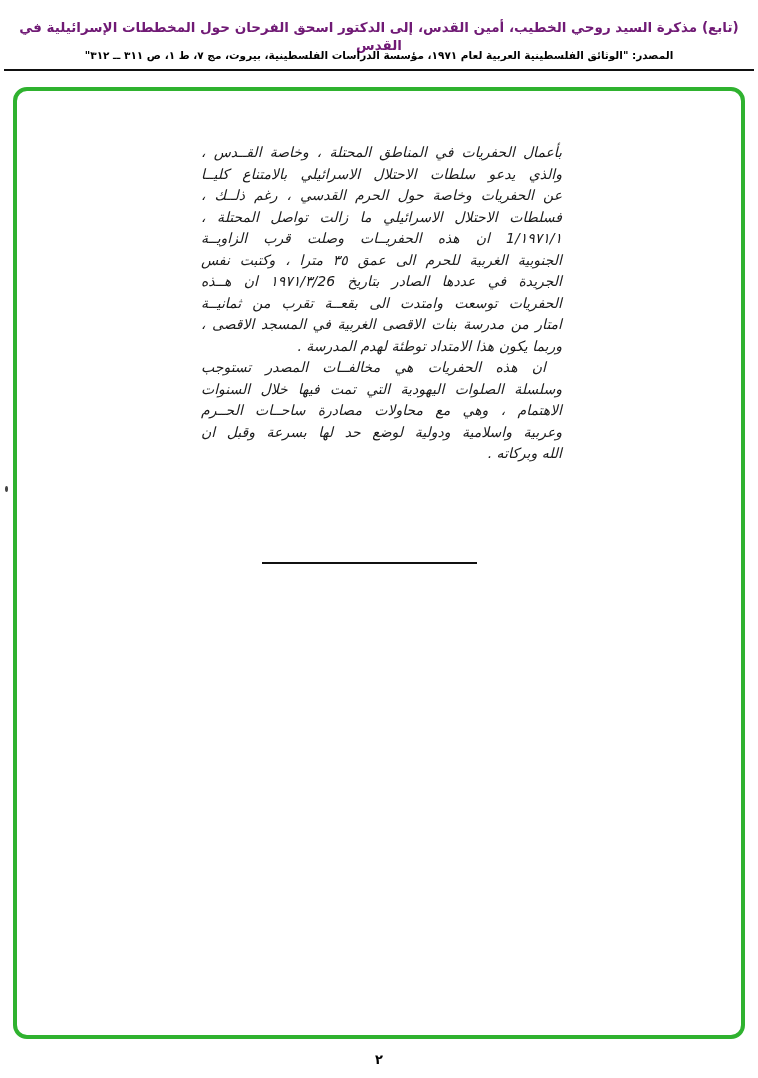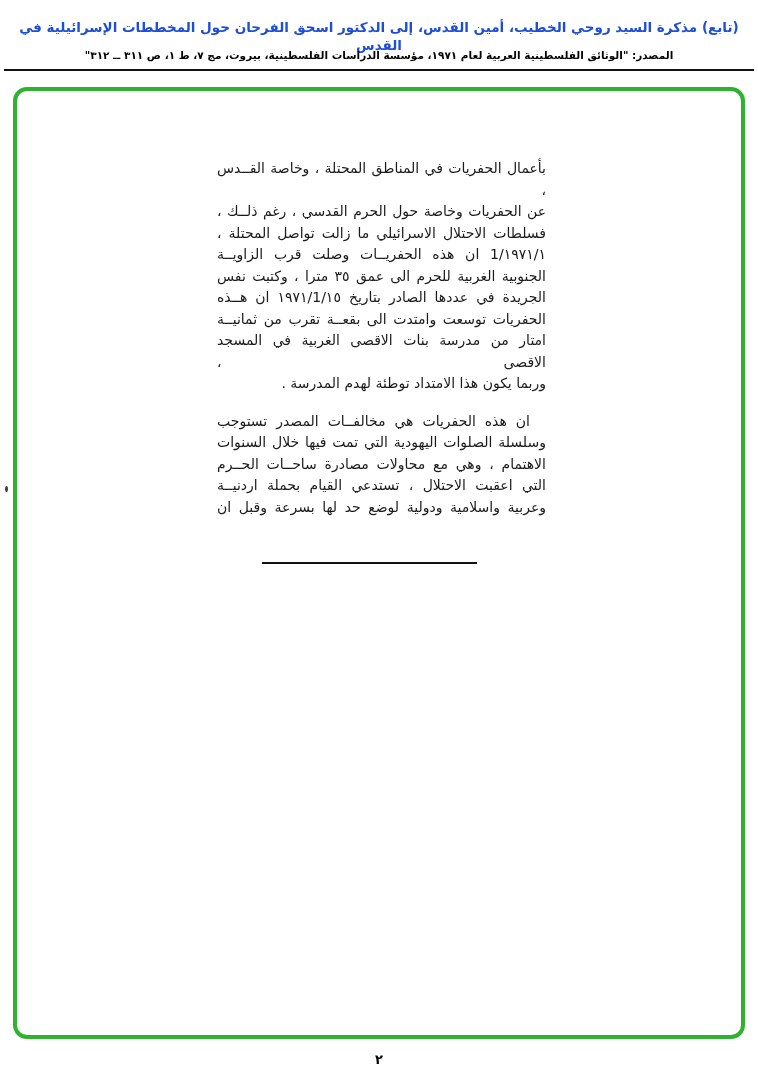--- a/index.html
+++ b/index.html
@@ -12,21 +12,21 @@
     background:#ffffff;
     position:relative;
     overflow:hidden;
     font-family:"DejaVu Sans","Liberation Sans",sans-serif;
     color:var(--ink);
   }
   .header-title{
     position:absolute;top:18px;left:0;right:0;
     direction:rtl;text-align:center;
     font-weight:bold;font-size:13.5px;line-height:18px;
-    color:#1d4ed8;
+    color:#701a75;
   }
   .header-source{
     position:absolute;top:48px;left:0;right:0;
     direction:rtl;text-align:center;
     font-weight:bold;font-size:10.5px;line-height:14px;
     color:#000;
   }
   .top-rule{
     position:absolute;top:69px;left:4px;right:4px;height:2px;
     background:#111;
@@ -39,21 +39,21 @@
     border-radius:14px;
     background:#fff;
   }
   .text-column{
     position:absolute;left:201px;top:142px;width:361px;
     direction:rtl;unicode-bidi:embed;
     font-size:14px;line-height:21.5px;
     color:var(--ink);
     font-family:"DejaVu Sans","Liberation Serif",sans-serif;
   }
-  .paragraph{margin:16px;padding:0;}
+  .paragraph{margin:0;padding:0;font-style:italic;}
   .line{
     text-align:justify;
     text-align-last:justify;
     white-space:normal;
   }
   .line.last{
     text-align-last:right;
   }
   .line.indent{
     text-indent:16px;
@@ -79,33 +79,34 @@
 <div class="header-source">المصدر: "الوثائق الفلسطينية العربية لعام ١٩٧١، مؤسسة الدراسات الفلسطينية، بيروت، مج ٧، ط ١، ص ٣١١ ــ ٣١٢"</div>
 <div class="top-rule"></div>
 
 <div class="green-frame"></div>
 
 <div class="scan-speck"></div>
 
 <div class="text-column">
   <div class="paragraph">
     <div class="line">بأعمال الحفريات في المناطق المحتلة ، وخاصة القــدس ،</div>
+    <div class="line">والذي يدعو سلطات الاحتلال الاسرائيلي بالامتناع كليــا</div>
     <div class="line">عن الحفريات وخاصة حول الحرم القدسي ، رغم ذلــك ،</div>
     <div class="line">فسلطات الاحتلال الاسرائيلي ما زالت تواصل المحتلة ،</div>
     <div class="line">١٩٧١/١/1 ان هذه الحفريــات وصلت قرب الزاويــة</div>
     <div class="line">الجنوبية الغربية للحرم الى عمق ٣٥ مترا ، وكتبت نفس</div>
-    <div class="line">الجريدة في عددها الصادر بتاريخ ١٩٧١/1/١٥ ان هــذه</div>
+    <div class="line">الجريدة في عددها الصادر بتاريخ ١٩٧١/٣/26 ان هــذه</div>
     <div class="line">الحفريات توسعت وامتدت الى بقعــة تقرب من ثمانيــة</div>
     <div class="line">امتار من مدرسة بنات الاقصى الغربية في المسجد الاقصى ،</div>
     <div class="line last">وربما يكون هذا الامتداد توطئة لهدم المدرسة .</div>
   </div>
   <div class="paragraph">
     <div class="line indent">ان هذه الحفريات هي مخالفــات المصدر تستوجب</div>
     <div class="line">وسلسلة الصلوات اليهودية التي تمت فيها خلال السنوات</div>
     <div class="line">الاهتمام ، وهي مع محاولات مصادرة ساحــات الحــرم</div>
-    <div class="line">التي اعقبت الاحتلال ، تستدعي القيام بحملة اردنيــة</div>
     <div class="line">وعربية واسلامية ودولية لوضع حد لها بسرعة وقبل ان</div>
+    <div class="line last">الله وبركاته .</div>
   </div>
 </div>
 
 <div class="end-rule"></div>
 
 <div class="page-number">٢</div>
 
 </body></html>

